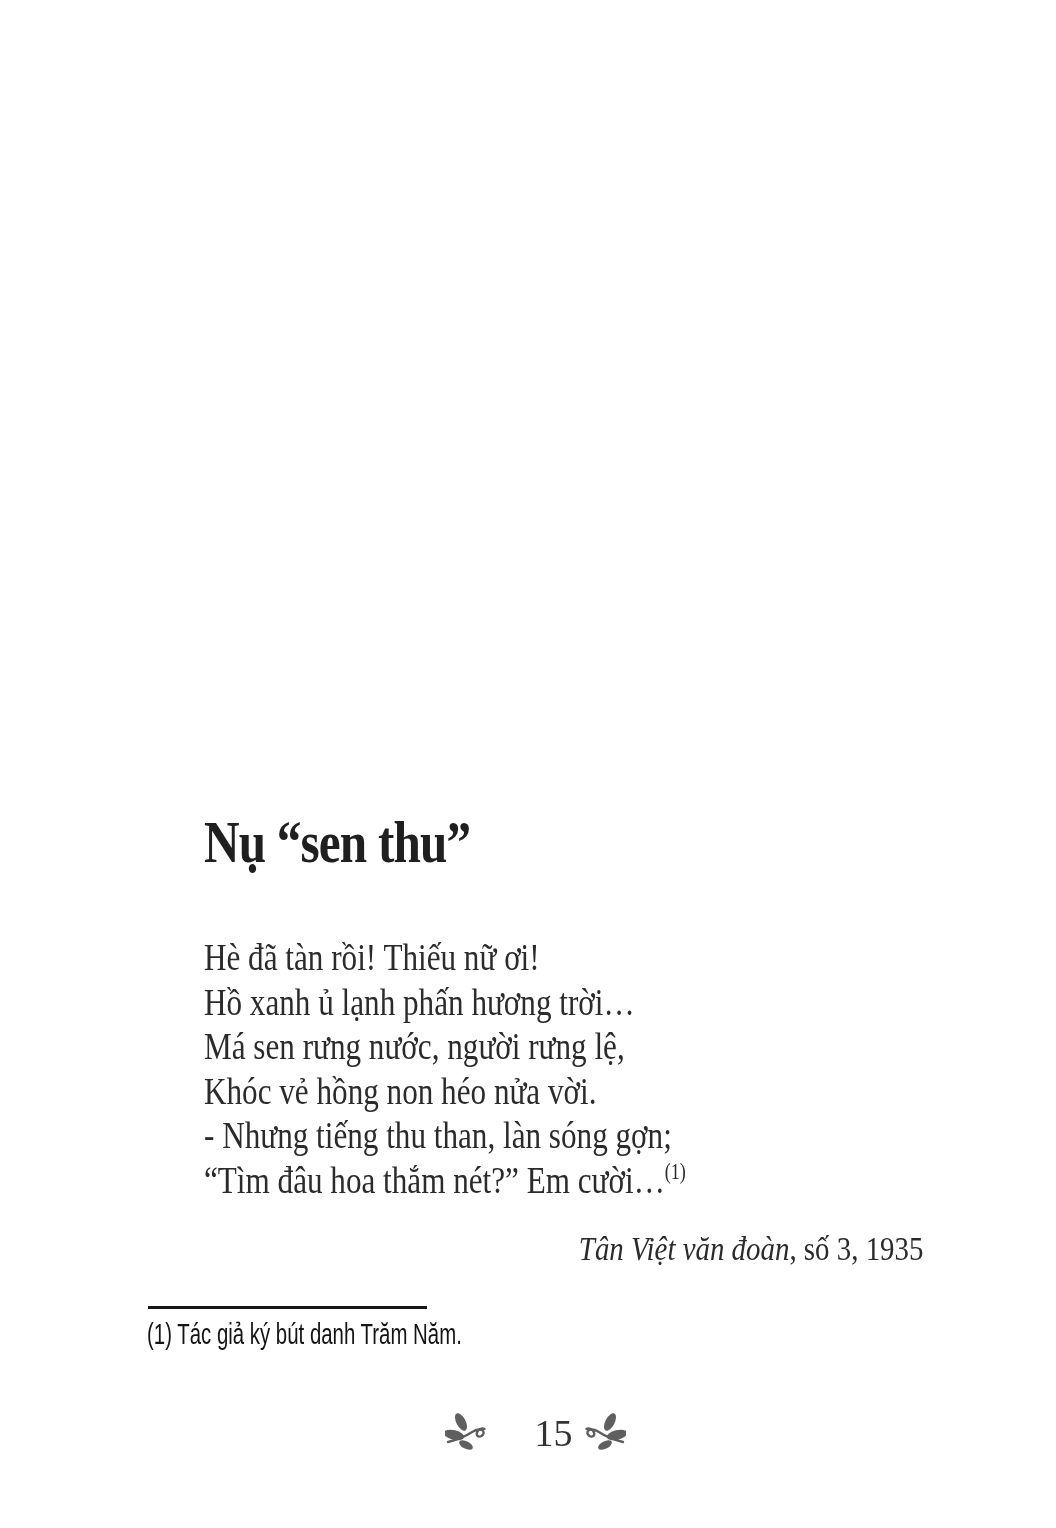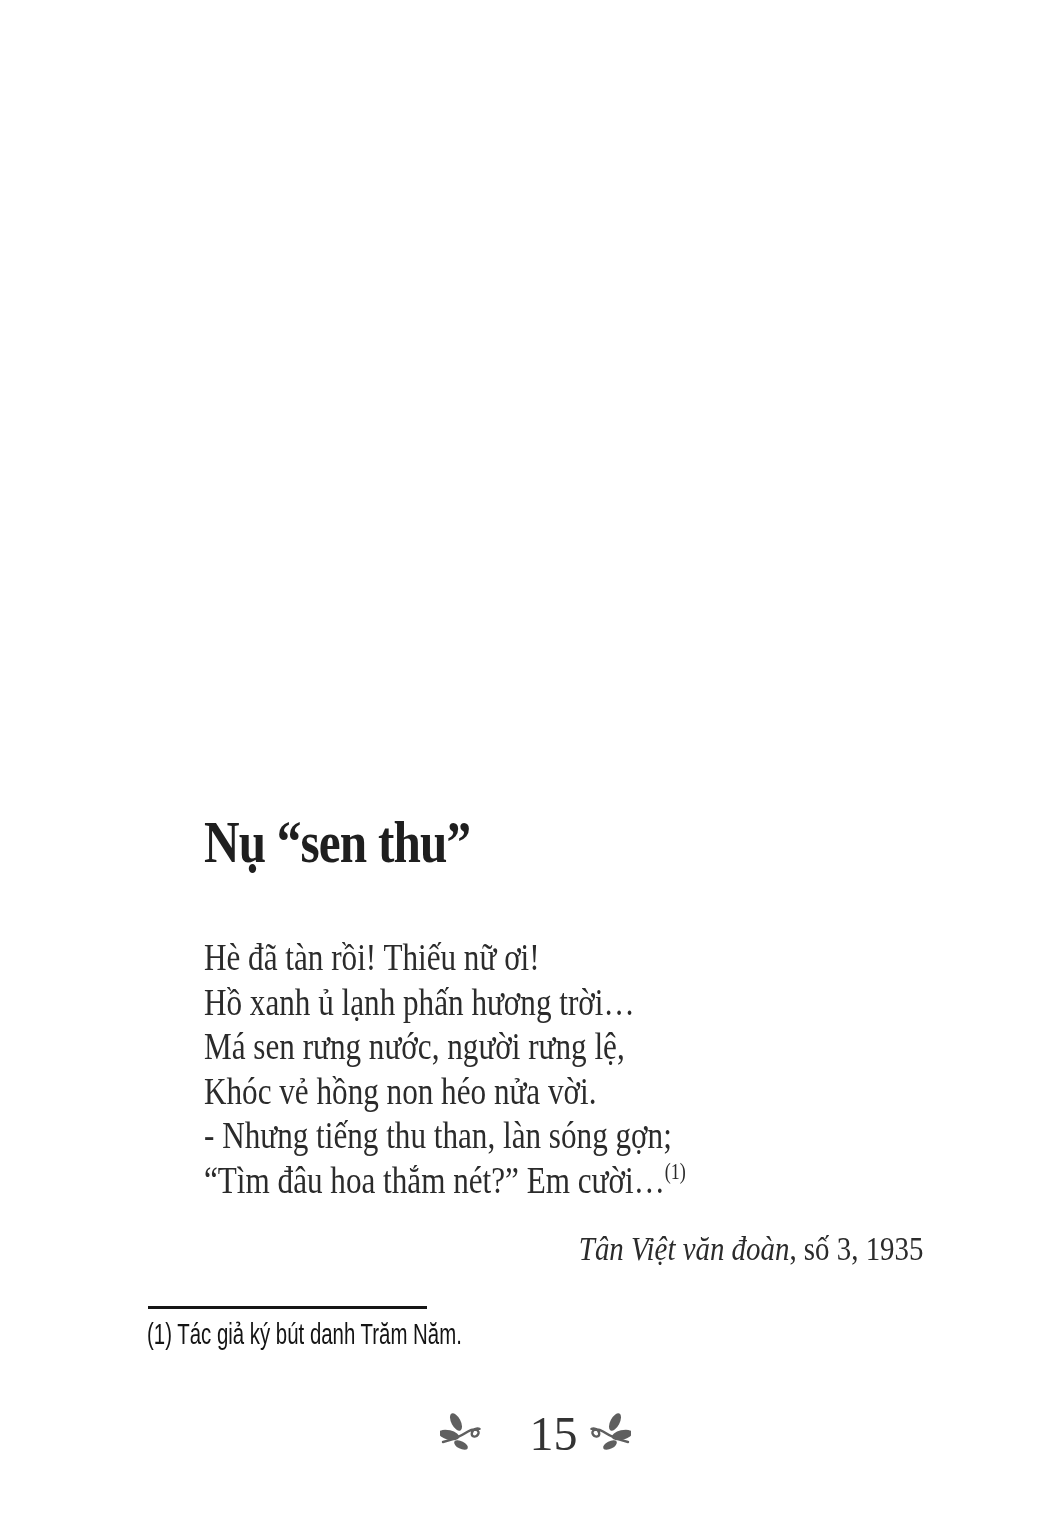--- a/index.html
+++ b/index.html
@@ -64,21 +64,21 @@
     white-space:nowrap;
     transform:scaleX(0.68);transform-origin:left top;
   }
 
   .footer{
     position:absolute;left:0;top:1409px;width:100%;height:48px;
     display:flex;justify-content:center;align-items:center;gap:9px;
     padding-left:14px;box-sizing:border-box;
   }
   .pagenum{
-    font-size:48px;color:var(--pagenum-color);
+    font-size:38px;color:var(--pagenum-color);
     font-family:"Liberation Serif", serif;
     margin-left:37px;
   }
   .ornament{width:44px;height:42px;display:block;}
   .ornament.right{transform:scaleX(-1);}
 </style>
 </head>
 <body>
 
 <div class="page">

